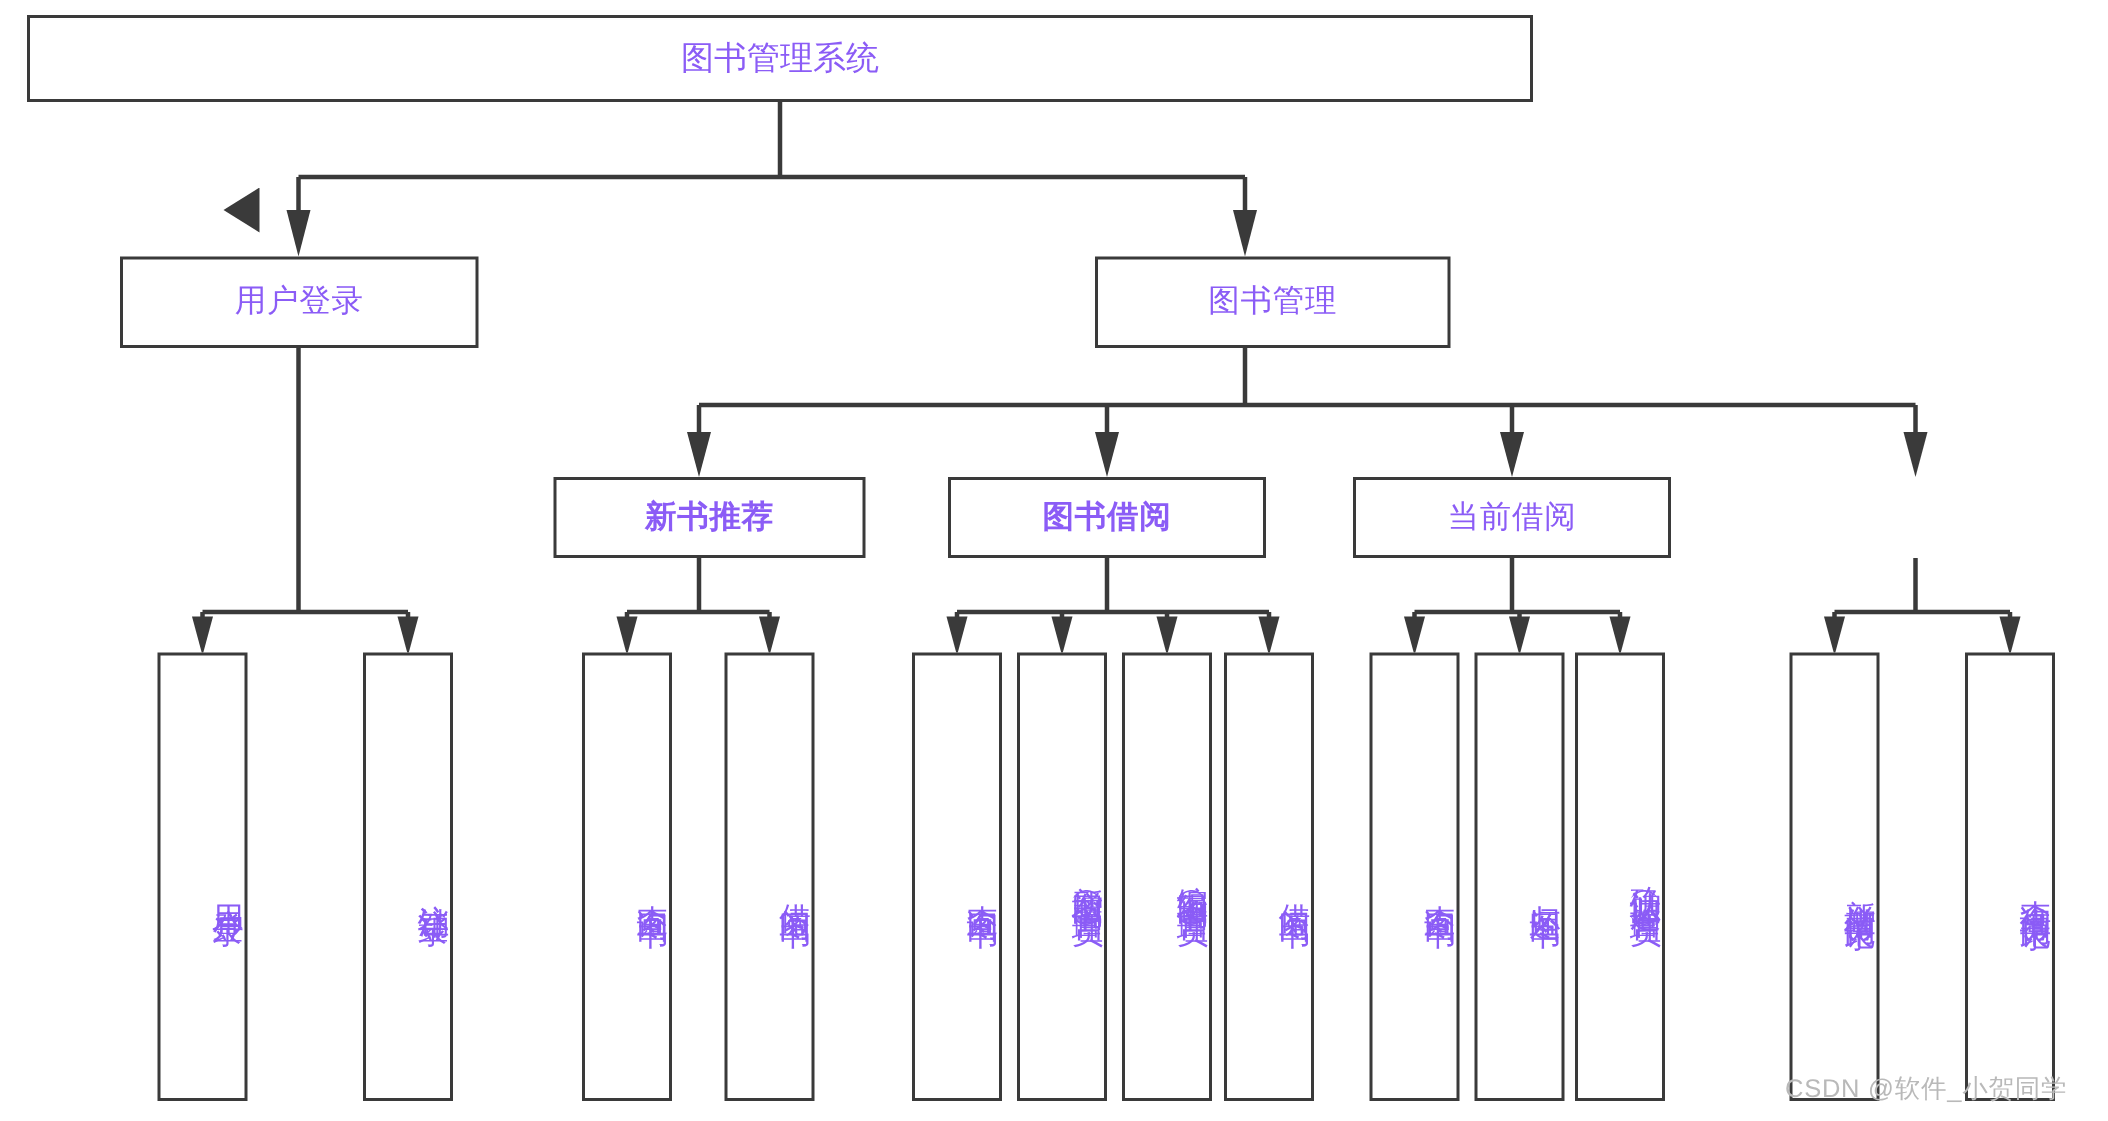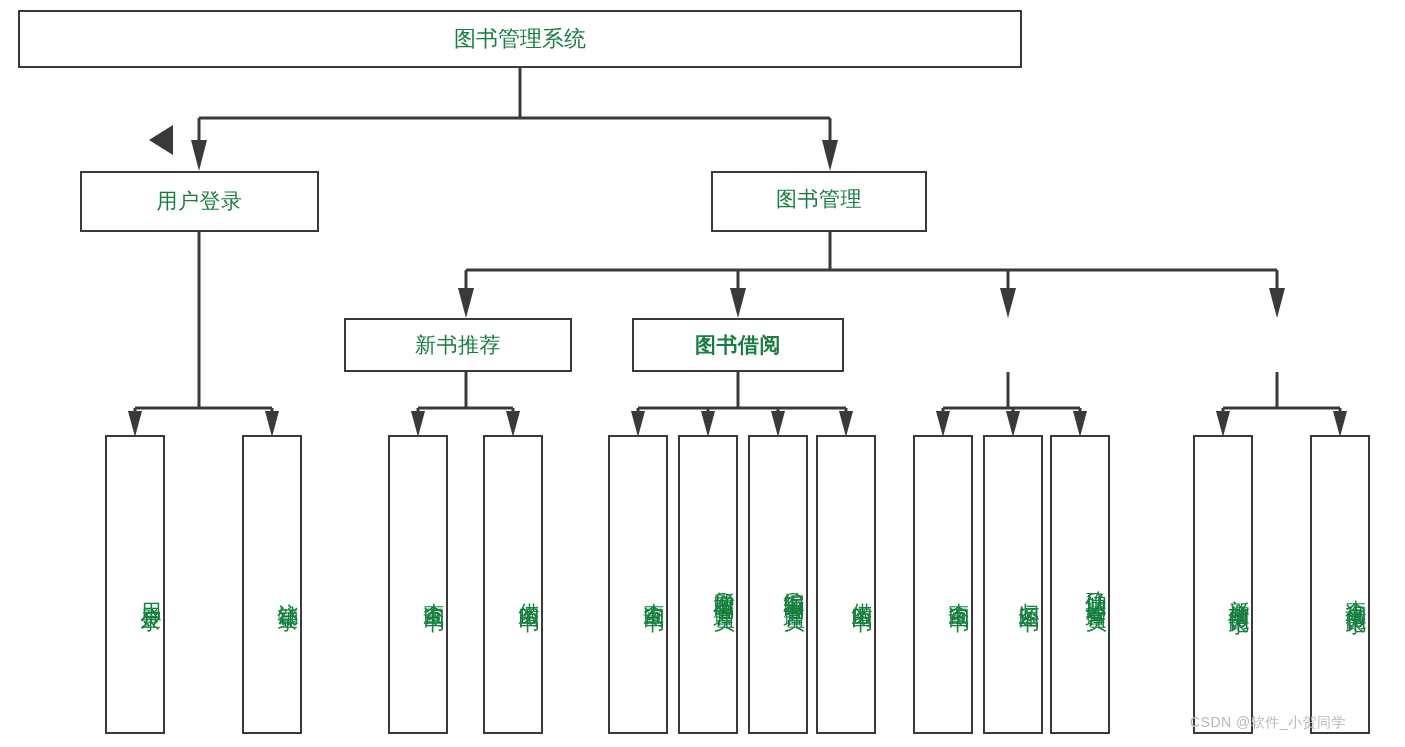--- a/index.html
+++ b/index.html
@@ -22,21 +22,21 @@
     left: 0;
     top: 0;
     width: 1405px;
     height: 747px;
   }
   .node {
     position: absolute;
     box-sizing: border-box;
     border: 2.5px solid #3a3a3a;
     background: #ffffff;
-    color: #15803d;
+    color: #8b5cf6;
     display: flex;
     align-items: center;
     justify-content: center;
     text-align: right;
     line-height: 1.15;
   }
   .node.h {
     font-size: 21px;
     letter-spacing: 0.5px;
   }
@@ -52,21 +52,21 @@
     padding-top: 14px;
     letter-spacing: 3px;
   }
   .node.v .vtext {
     writing-mode: vertical-rl;
     text-orientation: upright;
     display: block;
   }
   .watermark {
     position: absolute;
-    font-size: 14px;
+    font-size: 17px;
     color: #b9b9b9;
     letter-spacing: 0.5px;
     white-space: nowrap;
   }
 </style>
 </head>
 <body>
 
 <div id="canvas">
 
@@ -152,30 +152,33 @@
     </g>
   </svg>
 
   <div class="node root" style="left:18px; top:10px; width:1004px; height:58px;">
     <span>图书管理系统</span>
   </div>
 
   <div class="node h" style="left:80px; top:171px; width:239px; height:61px;">
     <span>用户登录</span>
   </div>
-  <div class="node h" style="left:711px; top:171px; width:216px; height:61px;font-family:Liberation Mono, monospace;">
+  <div class="node h" style="left:730px; top:171px; width:237px; height:61px;">
     <span>图书管理</span>
   </div>
 
-  <div class="node h" style="left:344px; top:318px; width:228px; height:54px;">
+  <div class="node h" style="left:369px; top:318px; width:208px; height:54px;font-weight:bold;">
     <span>新书推荐</span>
   </div>
   <div class="node h" style="left:632px; top:318px; width:212px; height:54px;font-weight:bold;">
     <span>图书借阅</span>
   </div>
+  <div class="node h" style="left:902px; top:318px; width:212px; height:54px;">
+    <span>当前借阅</span>
+  </div>
 
   <div class="node v" style="left:105px; top:435px; width:60px; height:299px;">
     <span class="vtext">用户登录</span>
   </div>
   <div class="node v" style="left:242px; top:435px; width:60px; height:299px;">
     <span class="vtext">注销登录</span>
   </div>
 
   <div class="node v" style="left:388px; top:435px; width:60px; height:299px;">
     <span class="vtext">查询图书</span>

